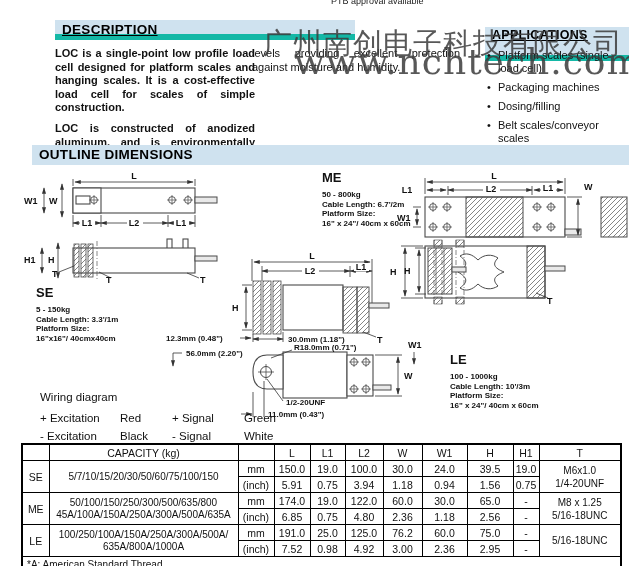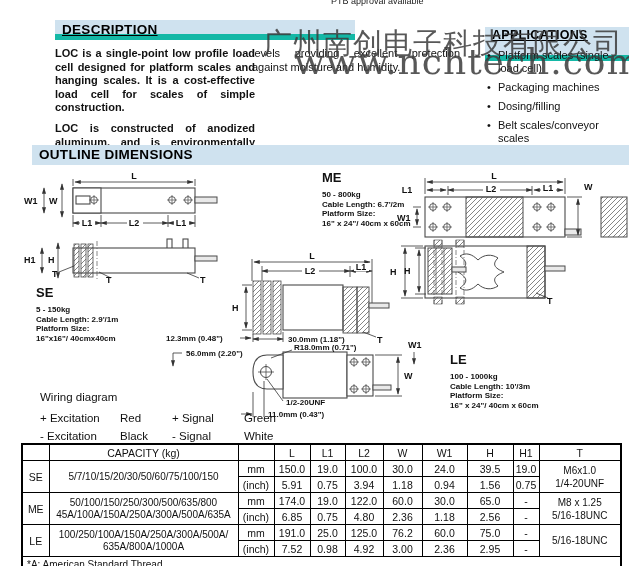--- a/index.html
+++ b/index.html
@@ -265,21 +265,21 @@
     <path class="dl" d="M426 248H415M426 294H415"></path>
     <path class="dl" d="M419 250V292" marker-start="url(#a)" marker-end="url(#a)"></path>
     <text x="404" y="274">H</text>
   </g>
 </svg>
 
 <div class="model-info" style="left:36px;top:285px;">
   <div class="model-name">SE</div>
   <div class="model-lines">
     <div>5 - 150kg</div>
-    <div>Cable Length: 2.9'/1m</div>
+    <div>Cable Length: 3.3'/1m</div>
     <div>Platform Size:</div>
     <div>16"x16"/ 40cmx40cm</div>
   </div>
 </div>
 <div class="model-info" style="left:322px;top:170px;">
   <div class="model-name">ME</div>
   <div class="model-lines">
     <div>50 - 800kg</div>
     <div>Cable Length: 6.7'/2m</div>
     <div>Platform Size:</div>

